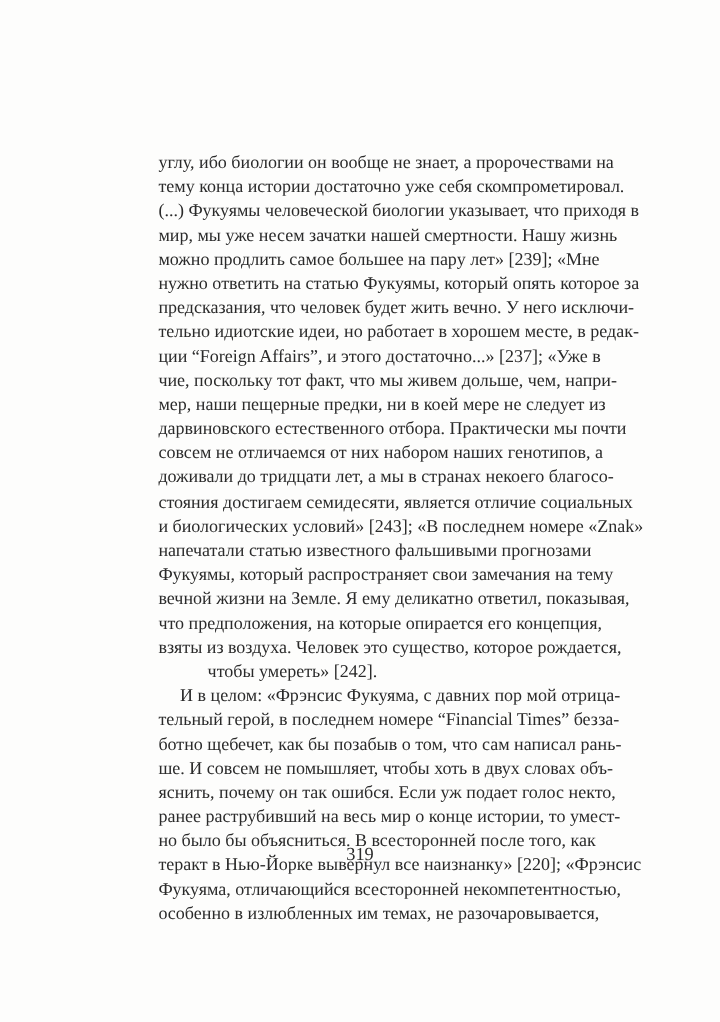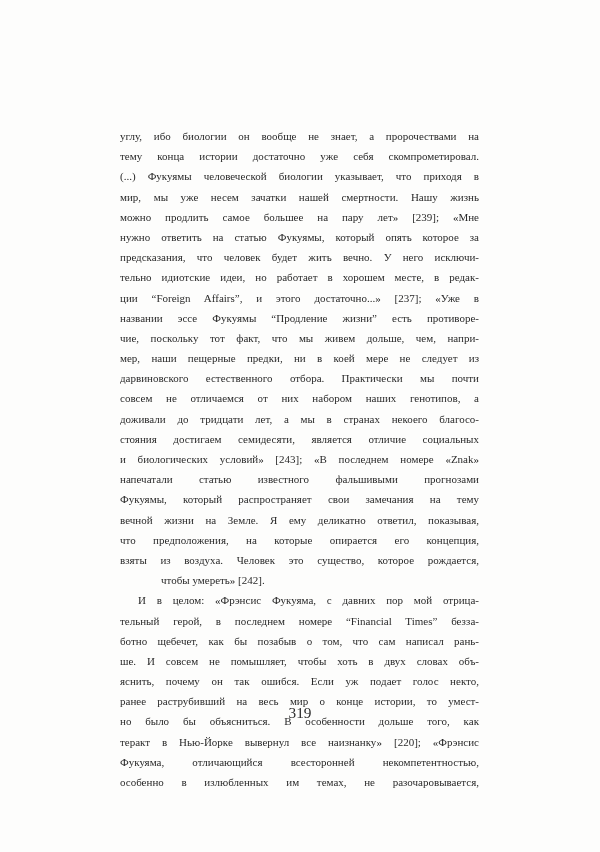--- a/index.html
+++ b/index.html
@@ -8,25 +8,25 @@
       background: #fdfdfc;
     }
     body {
       width: 600px;
       height: 852px;
       position: relative;
       overflow: hidden;
     }
     .page {
       position: absolute;
-      left: 120px;
+      left: 132px;
       top: 126px;
       width: 359px;
       font-family: "Liberation Serif", "DejaVu Serif", serif;
-      font-size: 11px;
+      font-size: 15px;
       line-height: 20.2px;
       color: #2a2a2a;
     }
     .para {
       margin: 0;
       text-align: justify;
       text-align-last: left;
       hyphens: manual;
     }
     .line {
@@ -62,21 +62,20 @@
   <div class="para">
     <span class="line">углу, ибо биологии он вообще не знает, а пророчествами на</span>
     <span class="line">тему конца истории достаточно уже себя скомпрометировал.</span>
     <span class="line">(...) Фукуямы человеческой биологии указывает, что приходя в</span>
     <span class="line">мир, мы уже несем зачатки нашей смертности. Нашу жизнь</span>
     <span class="line">можно продлить самое большее на пару лет» [239]; «Мне</span>
     <span class="line">нужно ответить на статью Фукуямы, который опять которое за</span>
     <span class="line">предсказания, что человек будет жить вечно. У него исключи-</span>
     <span class="line">тельно идиотские идеи, но работает в хорошем месте, в редак-</span>
     <span class="line">ции “Foreign Affairs”, и этого достаточно...» [237]; «Уже в</span>
-    <span class="line">названии эссе Фукуямы “Продление жизни” есть противоре-</span>
     <span class="line">чие, поскольку тот факт, что мы живем дольше, чем, напри-</span>
     <span class="line">мер, наши пещерные предки, ни в коей мере не следует из</span>
     <span class="line">дарвиновского естественного отбора. Практически мы почти</span>
     <span class="line">совсем не отличаемся от них набором наших генотипов, а</span>
     <span class="line">доживали до тридцати лет, а мы в странах некоего благосо-</span>
     <span class="line">стояния достигаем семидесяти, является отличие социальных</span>
     <span class="line">и биологических условий» [243]; «В последнем номере «Znak»</span>
     <span class="line">напечатали статью известного фальшивыми прогнозами</span>
     <span class="line">Фукуямы, который распространяет свои замечания на тему</span>
     <span class="line">вечной жизни на Земле. Я ему деликатно ответил, показывая,</span>
@@ -84,20 +83,20 @@
     <span class="line">взяты из воздуха. Человек это существо, которое рождается,</span>
     <span class="line last">чтобы умереть» [242].</span>
   </div>
   <div class="para">
     <span class="line indent">И в целом: «Фрэнсис Фукуяма, с давних пор мой отрица-</span>
     <span class="line">тельный герой, в последнем номере “Financial Times” безза-</span>
     <span class="line">ботно щебечет, как бы позабыв о том, что сам написал рань-</span>
     <span class="line">ше. И совсем не помышляет, чтобы хоть в двух словах объ-</span>
     <span class="line">яснить, почему он так ошибся. Если уж подает голос некто,</span>
     <span class="line">ранее раструбивший на весь мир о конце истории, то умест-</span>
-    <span class="line">но было бы объясниться. В особенности дольше того, как</span>
+    <span class="line">но было бы объясниться. В всесторонней после того, как</span>
     <span class="line">теракт в Нью-Йорке вывернул все наизнанку» [220]; «Фрэнсис</span>
     <span class="line">Фукуяма, отличающийся всесторонней некомпетентностью,</span>
     <span class="line">особенно в излюбленных им темах, не разочаровывается,</span>
   </div>
 </div>
 
 <div class="page-number">319</div>
 
 </body></html>

